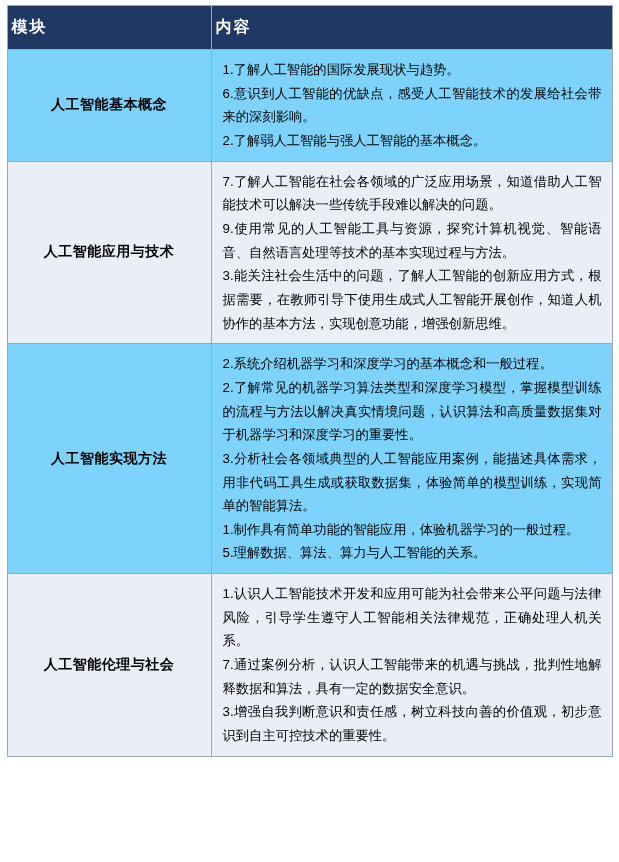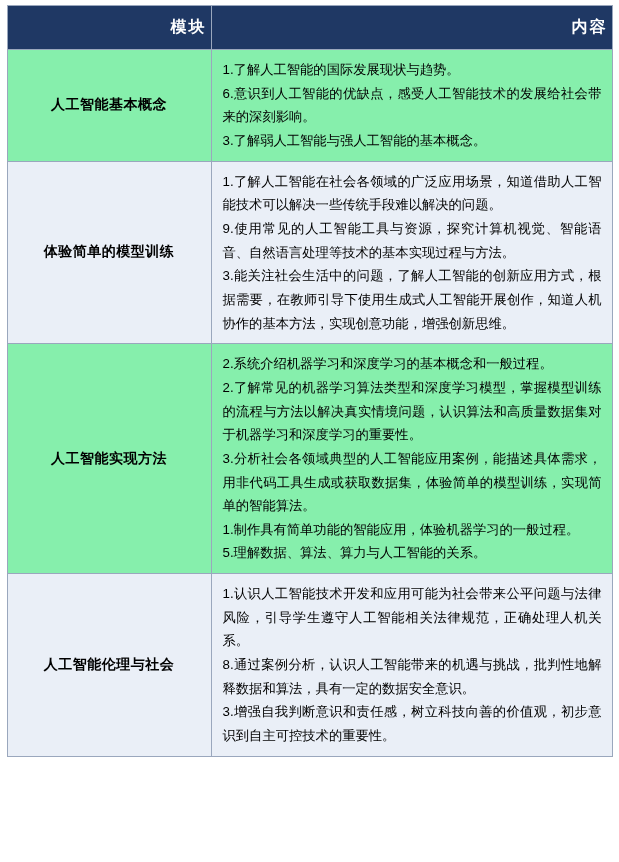--- a/index.html
+++ b/index.html
@@ -20,21 +20,21 @@
     table-layout: fixed;
   }
   table.module-table col.col-module { width: 204px; }
   table.module-table col.col-content { width: 401px; }
 
   thead th {
     background: #1f3864;
     color: #ffffff;
     font-size: 16px;
     font-weight: bold;
-    text-align: right;
+    text-align: left;
     padding: 11px 4px;
     border: 1px solid #9aa7bd;
     letter-spacing: 2px;
   }
   tbody td {
     border: 1px solid #9aa7bd;
     vertical-align: middle;
     font-size: 13.3px;
     color: #000000;
   }
@@ -48,21 +48,21 @@
   td.content-cell {
     padding: 8px 10px 8px 11px;
     line-height: 1.78;
     text-align: justify;
     text-justify: inter-ideograph;
   }
   tbody tr.shade td {
     background: #eaeff7;
   }
   tbody tr.plain td {
-    background: #86efac;
+    background: #7dd3fc;
   }
   .content-cell p {
     margin: 0;
   }
 </style>
 </head>
 <body>
 
 <table class="module-table">
   <colgroup>
@@ -74,43 +74,43 @@
       <th>模块</th>
       <th>内容</th>
     </tr>
   </thead>
   <tbody>
     <tr class="plain">
       <td class="module-cell">人工智能基本概念</td>
       <td class="content-cell">
         <p>1.了解人工智能的国际发展现状与趋势。</p>
         <p>6.意识到人工智能的优缺点，感受人工智能技术的发展给社会带来的深刻影响。</p>
-        <p>3.了解弱人工智能与强人工智能的基本概念。</p>
+        <p>2.了解弱人工智能与强人工智能的基本概念。</p>
       </td>
     </tr>
     <tr class="shade">
-      <td class="module-cell">体验简单的模型训练</td>
+      <td class="module-cell">人工智能应用与技术</td>
       <td class="content-cell">
-        <p>1.了解人工智能在社会各领域的广泛应用场景，知道借助人工智能技术可以解决一些传统手段难以解决的问题。</p>
+        <p>7.了解人工智能在社会各领域的广泛应用场景，知道借助人工智能技术可以解决一些传统手段难以解决的问题。</p>
         <p>9.使用常见的人工智能工具与资源，探究计算机视觉、智能语音、自然语言处理等技术的基本实现过程与方法。</p>
         <p>3.能关注社会生活中的问题，了解人工智能的创新应用方式，根据需要，在教师引导下使用生成式人工智能开展创作，知道人机协作的基本方法，实现创意功能，增强创新思维。</p>
       </td>
     </tr>
     <tr class="plain">
       <td class="module-cell">人工智能实现方法</td>
       <td class="content-cell">
         <p>2.系统介绍机器学习和深度学习的基本概念和一般过程。</p>
         <p>2.了解常见的机器学习算法类型和深度学习模型，掌握模型训练的流程与方法以解决真实情境问题，认识算法和高质量数据集对于机器学习和深度学习的重要性。</p>
         <p>3.分析社会各领域典型的人工智能应用案例，能描述具体需求，用非代码工具生成或获取数据集，体验简单的模型训练，实现简单的智能算法。</p>
         <p>1.制作具有简单功能的智能应用，体验机器学习的一般过程。</p>
         <p>5.理解数据、算法、算力与人工智能的关系。</p>
       </td>
     </tr>
     <tr class="shade">
       <td class="module-cell">人工智能伦理与社会</td>
       <td class="content-cell">
         <p>1.认识人工智能技术开发和应用可能为社会带来公平问题与法律风险，引导学生遵守人工智能相关法律规范，正确处理人机关系。</p>
-        <p>8.通过案例分析，认识人工智能带来的机遇与挑战，批判性地解释数据和算法，具有一定的数据安全意识。</p>
+        <p>7.通过案例分析，认识人工智能带来的机遇与挑战，批判性地解释数据和算法，具有一定的数据安全意识。</p>
         <p>3.增强自我判断意识和责任感，树立科技向善的价值观，初步意识到自主可控技术的重要性。</p>
       </td>
     </tr>
   </tbody>
 </table>
 
 </body></html>

